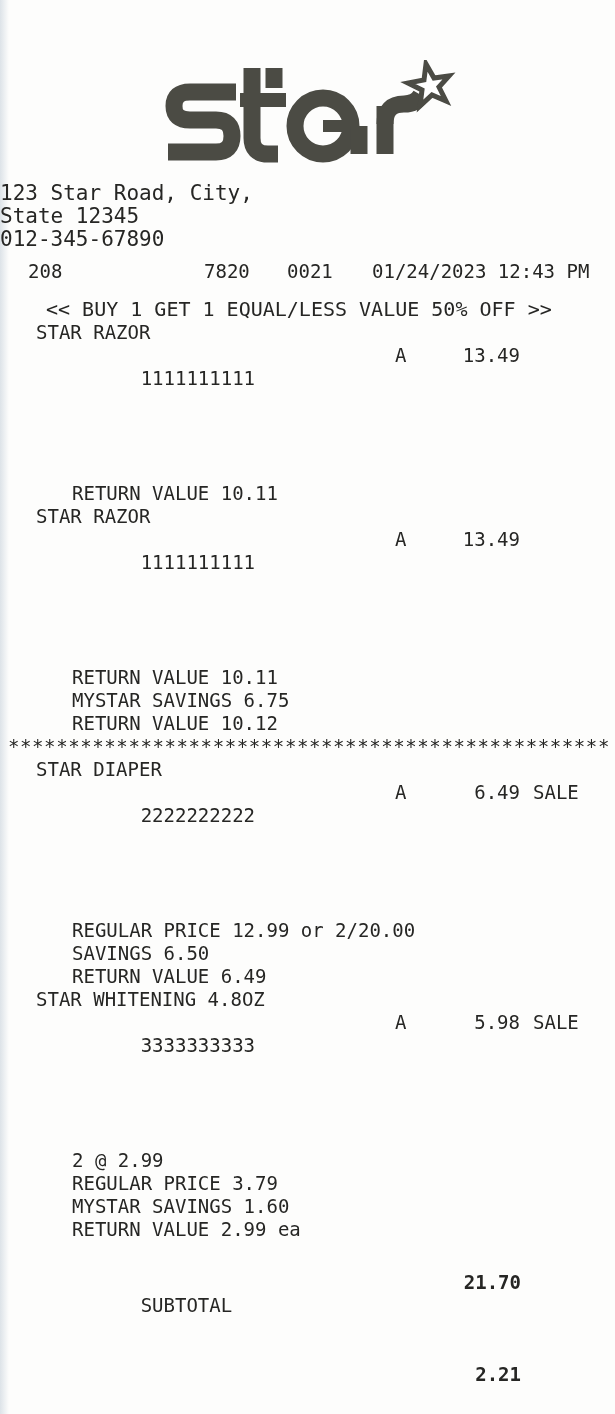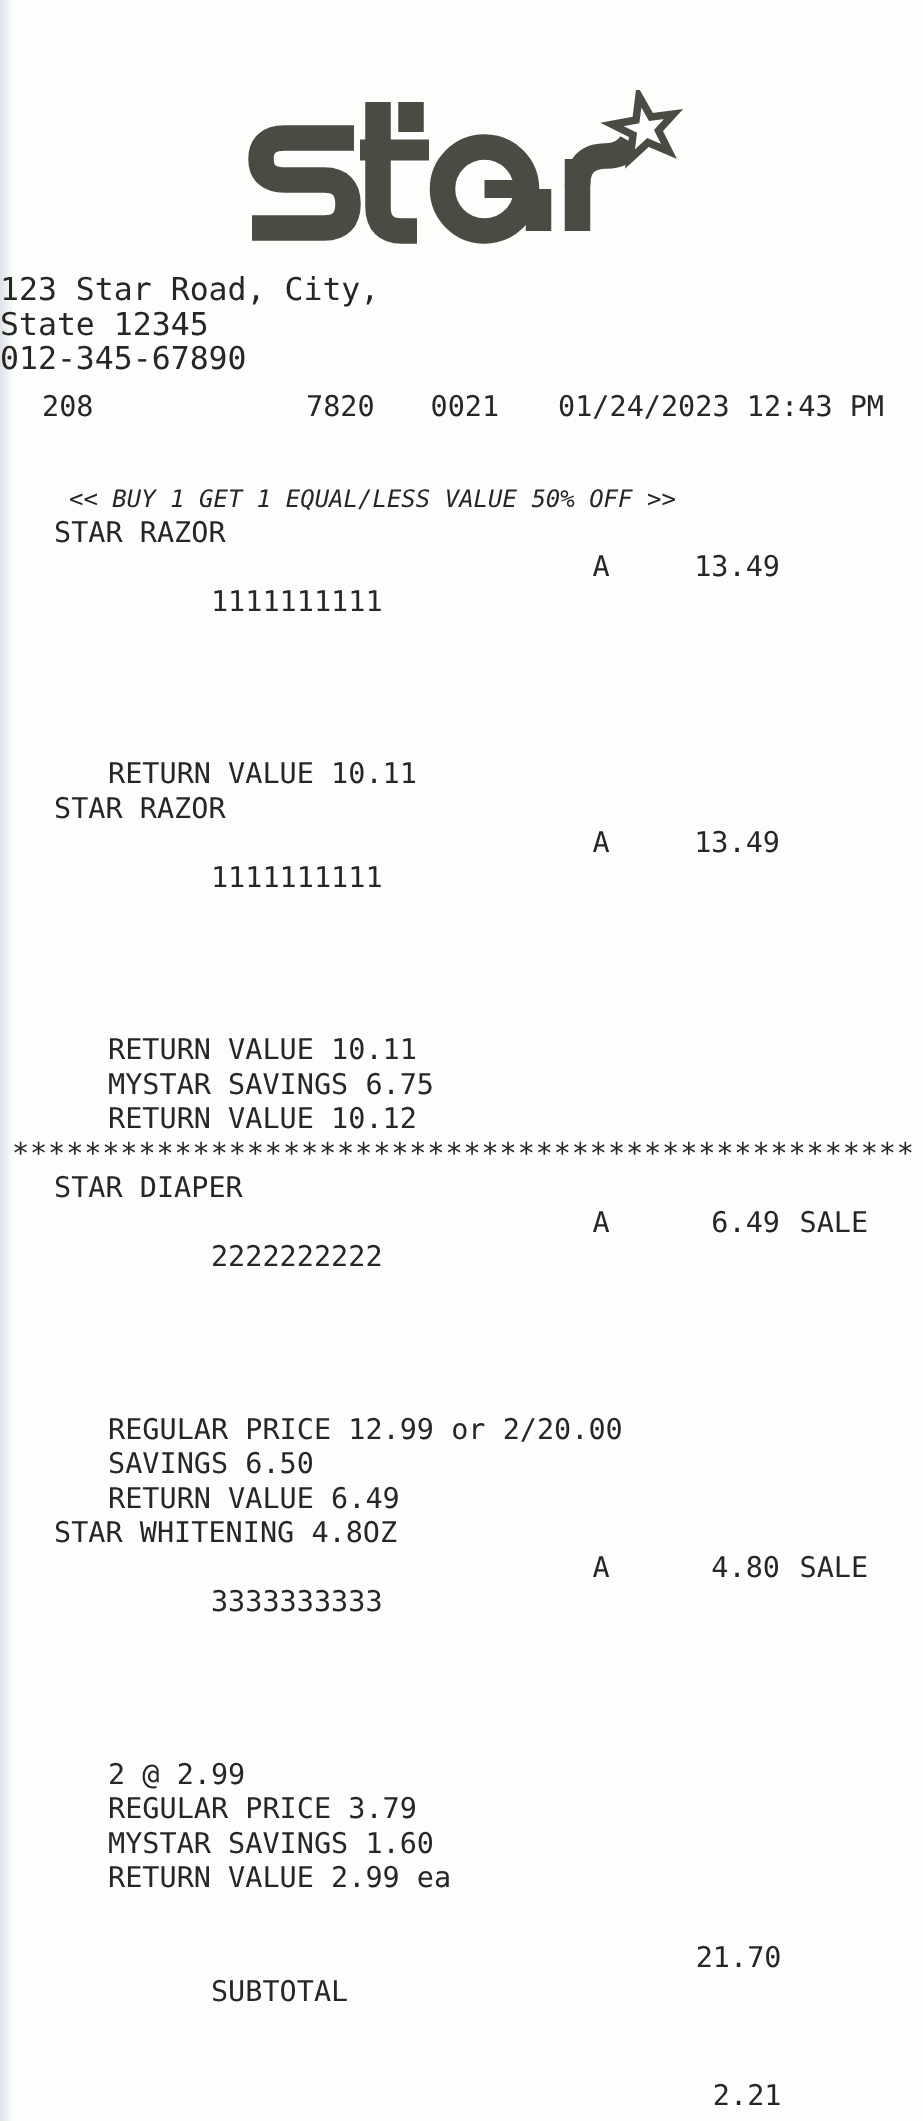--- a/index.html
+++ b/index.html
@@ -27,30 +27,30 @@
 
   .address { text-align: left; font-size: 21px; line-height: 23px; margin-top: 8px; }
 
   .info-row { position: relative; height: 23px; font-size: 19px; margin-top: 9px; }
   .info-row span { position: absolute; top: 0; }
   .info-register { left: 28px; }
   .info-store    { left: 204px; }
   .info-trans    { left: 287px; }
   .info-datetime { left: 372px; }
 
-  .promo { margin-top: 38px; font-size: 16px; padding-left: 46px; font-style: italic; }
+  .promo { margin-top: 15px; font-size: 20px; padding-left: 46px; }
 
   .code-row .tax   { position: absolute; left: 395px; top: 0; }
   .code-row .price { position: absolute; left: 420px; top: 0; width: 100px; text-align: right; }
   .code-row .sale  { position: absolute; left: 533px; top: 0; }
 
   .sep { padding-left: 8px; font-size: 19px; line-height: 23px; white-space: pre; letter-spacing: 0.6px; }
 
   .trow { position: relative; }
-  .trow .amt { position: absolute; left: 421px; top: 0; width: 100px; text-align: right; }
+  .trow .amt { position: absolute; left: 421px; top: 0; width: 100px; text-align: right; font-weight: bold; }
 
   .totals-block  { margin-top: 30px; }
 </style>
 </head>
 <body>
 
 <div class="receipt">
 
   <div class="logo-wrap">
     <svg width="300" height="114" viewBox="0 0 300 114" role="img" aria-label="star">
@@ -126,21 +126,21 @@
     <div class="line indent">REGULAR PRICE 12.99 or 2/20.00</div>
     <div class="line indent">SAVINGS 6.50</div>
     <div class="line indent">RETURN VALUE 6.49</div>
   </div>
 
   <div>
     <div class="line">STAR WHITENING 4.8OZ</div>
     <div class="line indent code-row">
       <span>3333333333</span>
       <span class="tax">A</span>
-      <span class="price">4.80</span>
+      <span class="price">5.98</span>
       <span class="sale">SALE</span>
     </div>
     <div class="line indent">2 @ 2.99</div>
     <div class="line indent">REGULAR PRICE 3.79</div>
     <div class="line indent">MYSTAR SAVINGS 1.60</div>
     <div class="line indent">RETURN VALUE 2.99 ea</div>
   </div>
 
   <div class="totals-block">
     <div class="line indent trow">

